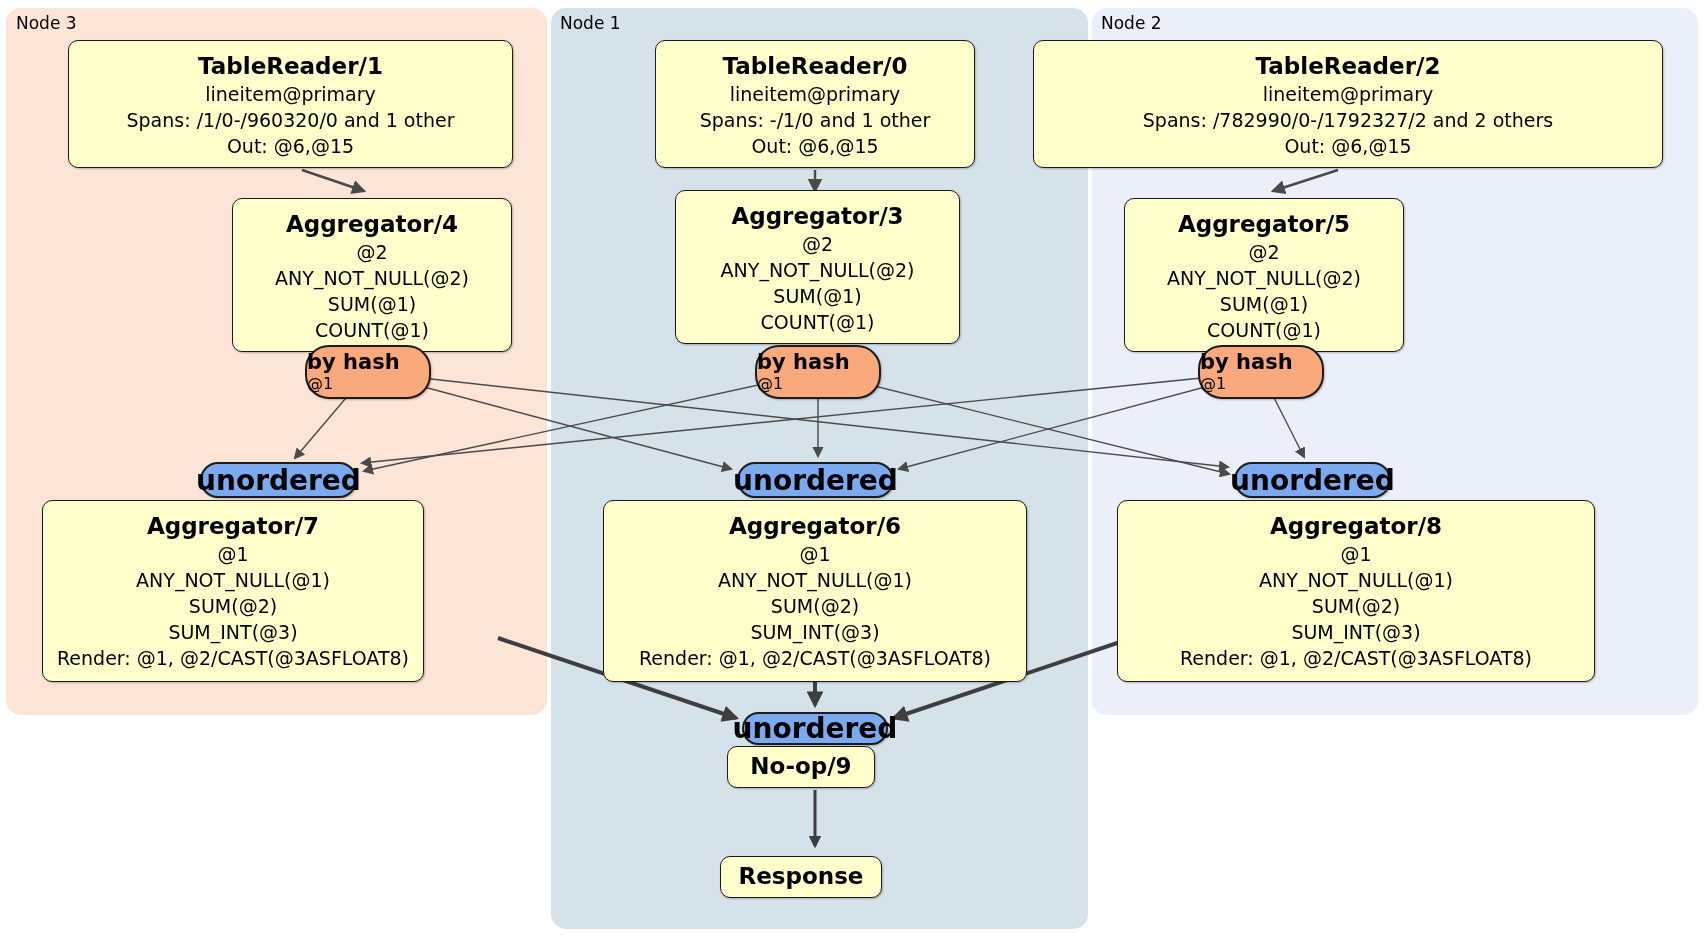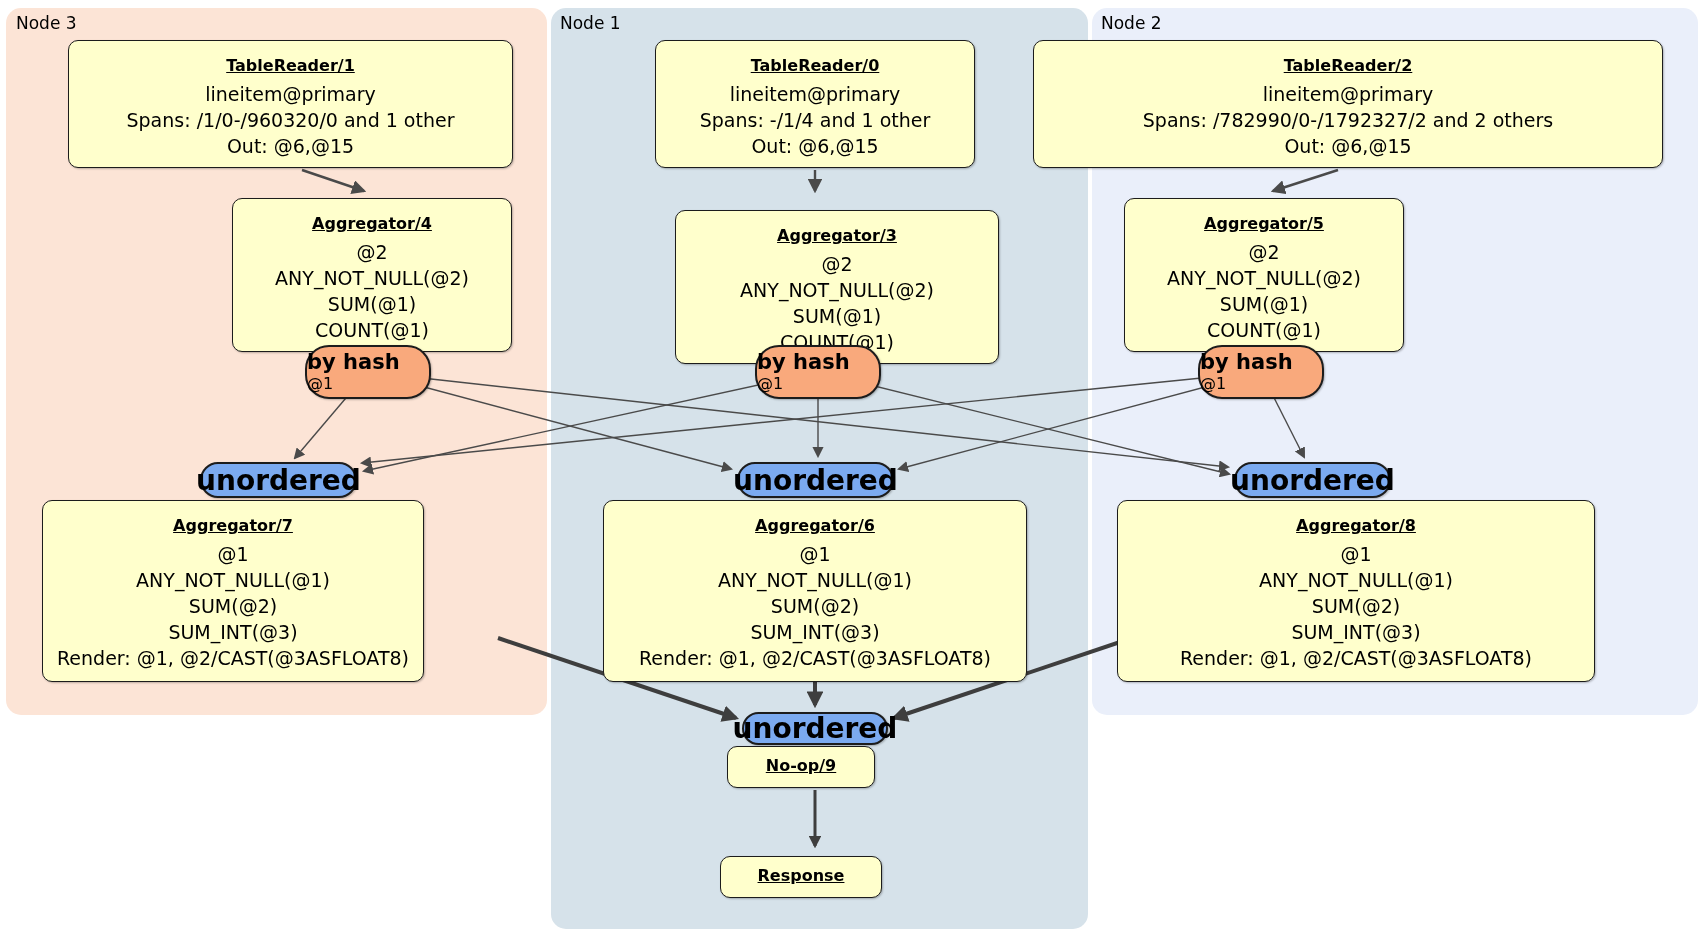--- a/index.html
+++ b/index.html
@@ -10,21 +10,21 @@
   *{margin:0;padding:0;box-sizing:border-box;}
   html,body{background:#ffffff;}
   body{font-family:"DejaVu Sans","Liberation Sans",sans-serif;color:#000;}
   .canvas{position:relative;width:1708px;height:940px;overflow:hidden;background:#fff;}
   .region{position:absolute;border-radius:15px;}
   .region-label{position:absolute;font-size:17px;color:#000;}
   .edges{position:absolute;left:0;top:0;}
   .box{position:absolute;background:var(--box-fill);border:1.5px solid var(--border);
        border-radius:10px;text-align:center;padding:10px 8px;
        box-shadow:1px 1px 2px rgba(0,0,0,0.25);}
-  .btitle{font-size:16px;font-weight:bold;line-height:30px;white-space:nowrap;text-decoration:underline;}
+  .btitle{font-size:23px;font-weight:bold;line-height:30px;white-space:nowrap;}
   .bline{font-size:19px;line-height:26px;white-space:nowrap;}
   .router{position:absolute;background:var(--router-fill);border:2px solid var(--border);
           border-radius:24px;padding-top:3px;
           box-shadow:1px 1px 2px rgba(0,0,0,0.25);}
   .rlabel{font-size:21px;font-weight:bold;line-height:24px;}
   .rsub{font-size:16px;line-height:20px;}
   .sync{position:absolute;background:var(--sync-fill);border:2px solid var(--border);
         border-radius:18px;text-align:center;display:flex;align-items:center;justify-content:center;
         box-shadow:1px 1px 2px rgba(0,0,0,0.25);}
   .slabel{font-size:28px;font-weight:bold;}
@@ -81,21 +81,21 @@
     <div>
         <div class="bline">lineitem@primary</div>
         <div class="bline">Spans: /1/0-/960320/0 and 1 other</div>
         <div class="bline">Out: @6,@15</div>
       </div>
   </div>
   <div class="box" style="left:655px;top:40px;width:320px;height:128px;">
     <div class="btitle">TableReader/0</div>
     <div>
         <div class="bline">lineitem@primary</div>
-        <div class="bline">Spans: -/1/4 and 1 other</div>
+        <div class="bline">Spans: -/1/0 and 1 other</div>
         <div class="bline">Out: @6,@15</div>
       </div>
   </div>
   <div class="box" style="left:1033px;top:40px;width:630px;height:128px;">
     <div class="btitle">TableReader/2</div>
     <div>
         <div class="bline">lineitem@primary</div>
         <div class="bline">Spans: /782990/0-/1792327/2 and 2 others</div>
         <div class="bline">Out: @6,@15</div>
       </div>
@@ -103,21 +103,21 @@
 
   <div class="box" style="left:232px;top:198px;width:280px;height:154px;">
     <div class="btitle">Aggregator/4</div>
     <div>
         <div class="bline">@2</div>
         <div class="bline">ANY_NOT_NULL(@2)</div>
         <div class="bline">SUM(@1)</div>
         <div class="bline">COUNT(@1)</div>
       </div>
   </div>
-  <div class="box" style="left:675px;top:210px;width:324px;height:154px;">
+  <div class="box" style="left:675px;top:190px;width:285px;height:154px;">
     <div class="btitle">Aggregator/3</div>
     <div>
         <div class="bline">@2</div>
         <div class="bline">ANY_NOT_NULL(@2)</div>
         <div class="bline">SUM(@1)</div>
         <div class="bline">COUNT(@1)</div>
       </div>
   </div>
   <div class="box" style="left:1124px;top:198px;width:280px;height:154px;">
     <div class="btitle">Aggregator/5</div>

